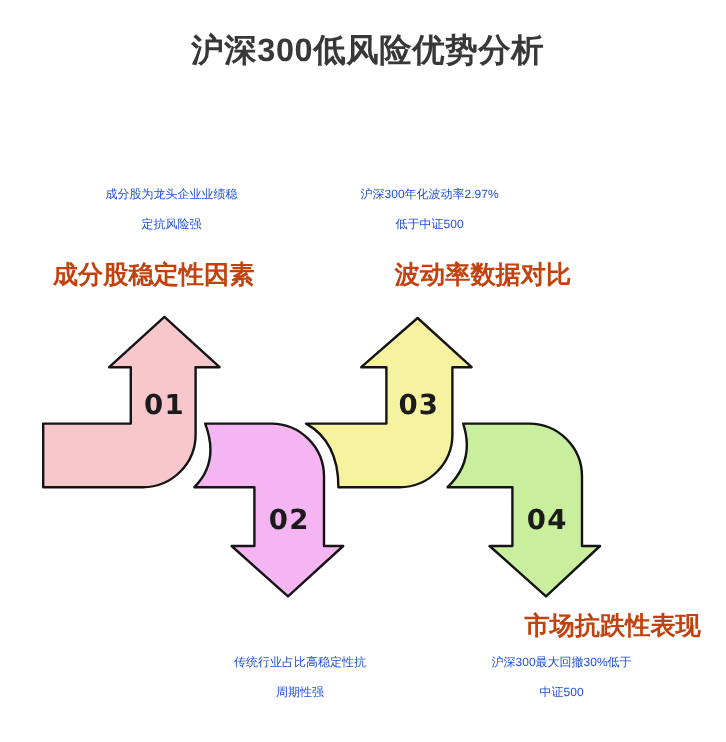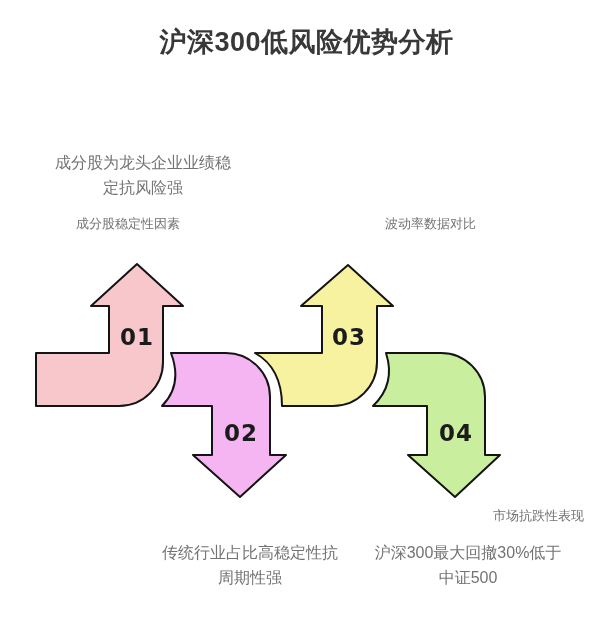--- a/index.html
+++ b/index.html
@@ -25,32 +25,32 @@
     text-align: center;
     font-size: 27px;
     font-weight: 700;
     color: #383838;
     letter-spacing: 0.5px;
   }
   .desc {
     position: absolute;
     width: 240px;
     text-align: center;
-    font-size: 16px;
+    font-size: 10px;
     line-height: 25px;
-    color: #737373;
+    color: #1d4ed8;
     white-space: pre-line;
   }
   .head {
     position: absolute;
     width: 240px;
     text-align: center;
-    font-size: 13px;
-    font-weight: 400;
-    color: #737373;
+    font-size: 21px;
+    font-weight: 700;
+    color: #c2410c;
   }
   .desc.tl { left: 23px;  top: 150px; }
   .desc.tr { left: 238px; top: 150px; }
   .head.tl { left: 8px;   top: 215px; }
   .head.tr { left: 236px; top: 215px; text-align: right; }
   .head.bl { left: 126px; top: 507px; }
   .desc.bl { left: 130px; top: 540px; }
   .head.br { left: 344px; top: 507px; text-align: right; }
   .desc.br { left: 348px; top: 540px; }
   svg.arrows {
@@ -73,20 +73,22 @@
 </style>
 </head>
 <body>
 
 <div class="canvas">
 
   <div class="page-title">沪深300低风险优势分析</div>
 
   <div class="desc tl">成分股为龙头企业业绩稳
 定抗风险强</div>
+  <div class="desc tr">沪深300年化波动率2.97%
+低于中证500</div>
   <div class="head tl">成分股稳定性因素</div>
   <div class="head tr">波动率数据对比</div>
 
   <svg class="arrows" width="605" height="618" viewBox="0 0 605 618">
     <path d="M36 353 H109 V306 H91 L137 264 L183 306 H163 V362 A44 44 0 0 1 119 406 H36 Z" fill="#F8C7CB"></path>
     <path d="M171 353 H226 A44 44 0 0 1 270 397 V455 H286 L240 497 L193 455 H212 V406 H162 Q183 385 171 353 Z" fill="#F5B5F2"></path>
     <path d="M255 353 H322 V306 H301 L348 265 L393 306 H377 V362 A44 44 0 0 1 333 406 H282 Q282 368 255 353 Z" fill="#F7F2A0"></path>
     <path d="M386 353 H441 A44 44 0 0 1 485 397 V455 H500 L455 497 L408 455 H427 V406 H373 Q396 384 386 353 Z" fill="#C8EE9E"></path>
 
     <text x="137" y="345" text-anchor="middle">01</text>

